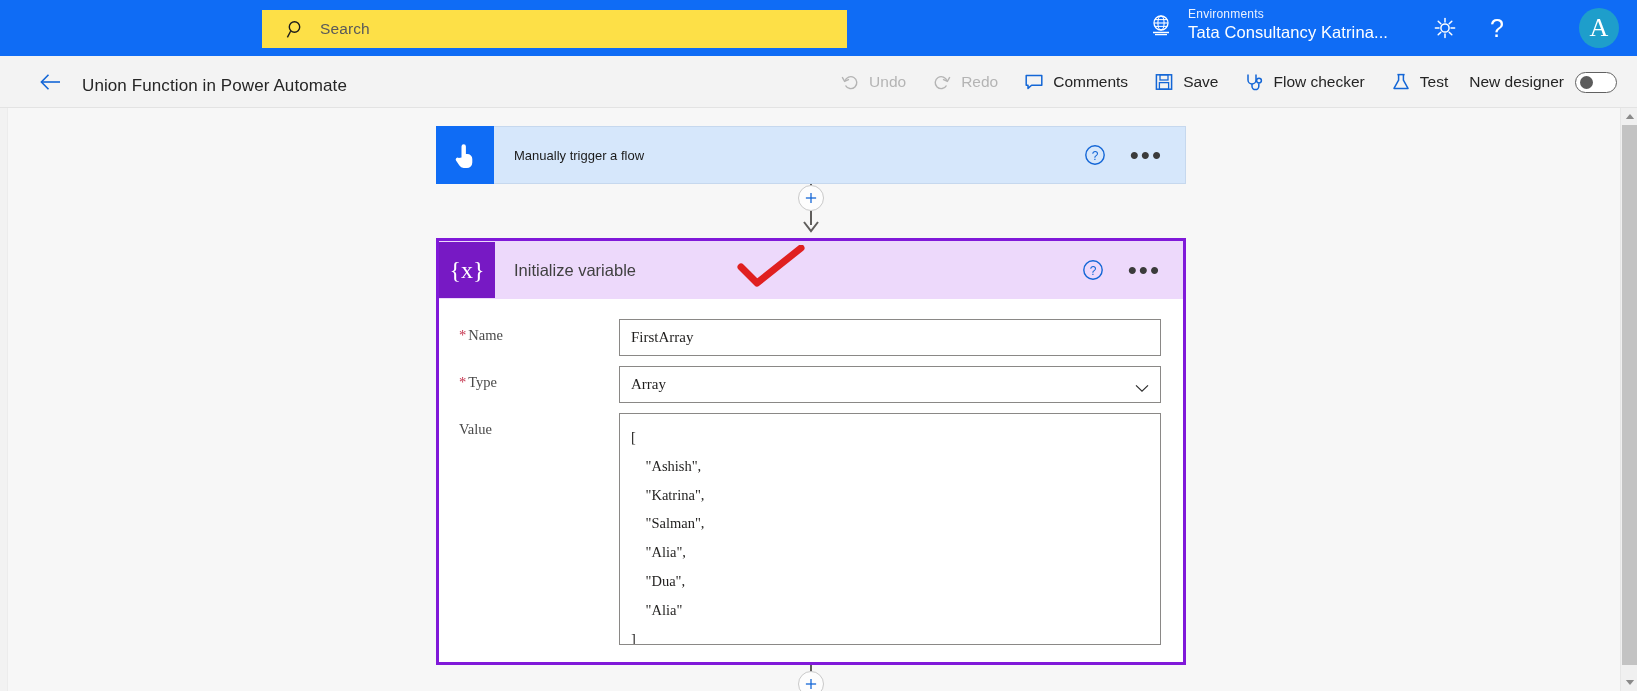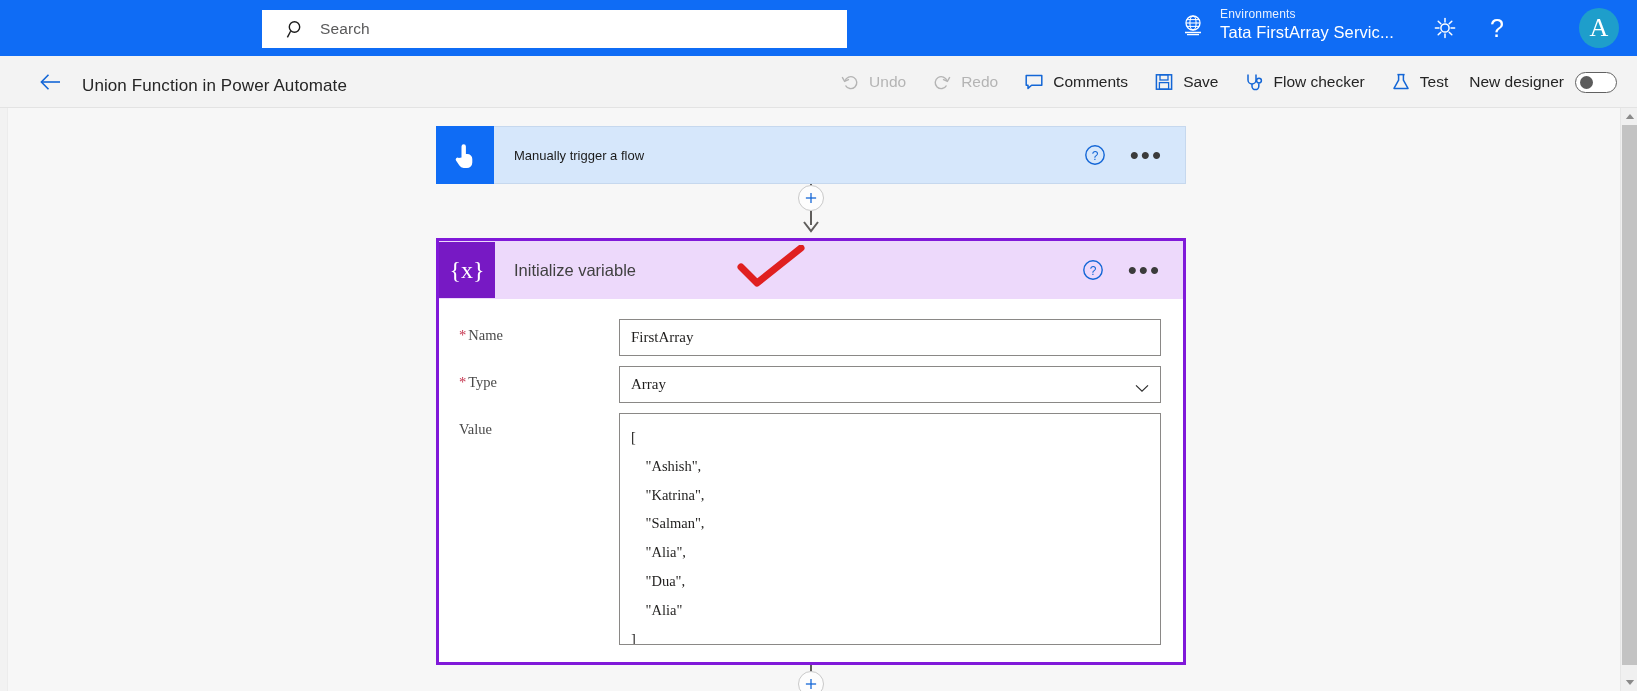--- a/index.html
+++ b/index.html
@@ -14,31 +14,31 @@
   
   .topbar {
     position: absolute; left: 0; top: 0;
     width: 1637px; height: 56px;
     background: #0f6cf5;
     display: flex; align-items: center;
   }
   .search-wrap {
     position: absolute; left: 262px; top: 10px;
     width: 585px; height: 38px;
-    background: #ffffff;
+    background: #fde047;
     display: flex; align-items: center;
     padding: 0 12px;
   }
   .search-icon { width: 20px; height: 20px; margin-left: 12px; margin-right: 14px; flex: 0 0 auto; }
   .search-placeholder {
     font-size: 15.5px; color: #59595a; letter-spacing: .1px;
   }
 
   .env-block {
-    position: absolute; right: 243px; top: 8px;
+    position: absolute; right: 249px; top: 8px;
     display: flex; align-items: center; gap: 14px;
   }
   .globe-icon { width: 26px; height: 26px; }
   .env-text { line-height: 1.15; }
   .env-label { font-size: 12px; color: #eaf1fe; letter-spacing: .2px; }
   .env-name  { font-size: 16.5px; color: #ffffff; margin-top: 1px; letter-spacing: .1px;}
 
   .gear-btn { position: absolute; right: 178px; top: 14px; width: 28px; height: 28px; }
   .help-btn { position: absolute; right: 123px; top: 9px; width: 34px; height: 38px;
               color:#fff; font-size: 25px; text-align:center; line-height: 38px; }
@@ -213,21 +213,21 @@
         <circle cx="13" cy="11" r="7" fill="none" stroke="#ffffff" stroke-width="1.3"></circle>
         <ellipse cx="13" cy="11" rx="3.1" ry="7" fill="none" stroke="#ffffff" stroke-width="1.1"></ellipse>
         <line x1="6" y1="11" x2="20" y2="11" stroke="#ffffff" stroke-width="1.1"></line>
         <line x1="6.8" y1="7.6" x2="19.2" y2="7.6" stroke="#ffffff" stroke-width="1"></line>
         <line x1="6.8" y1="14.4" x2="19.2" y2="14.4" stroke="#ffffff" stroke-width="1"></line>
         <path d="M5 20.5 L21 20.5 M7 22.6 L19 22.6" stroke="#ffffff" stroke-width="1.4"></path>
       </svg>
     </span>
     <span class="env-text">
       <div class="env-label">Environments</div>
-      <div class="env-name">Tata FirstArray Servic...</div>
+      <div class="env-name">Tata Consultancy Katrina...</div>
     </span>
   </div>
 
   <span class="gear-btn">
     <svg viewBox="0 0 28 28" width="28" height="28">
       <circle cx="14" cy="14" r="4.1" fill="none" stroke="#ffffff" stroke-width="1.5"></circle>
       <g stroke="#ffffff" stroke-width="1.5" stroke-linecap="round">
         <line x1="14" y1="4.4" x2="14" y2="8"></line>
           <line x1="14" y1="20" x2="14" y2="23.6"></line>
         <line x1="4.4" y1="14" x2="8" y2="14"></line>

